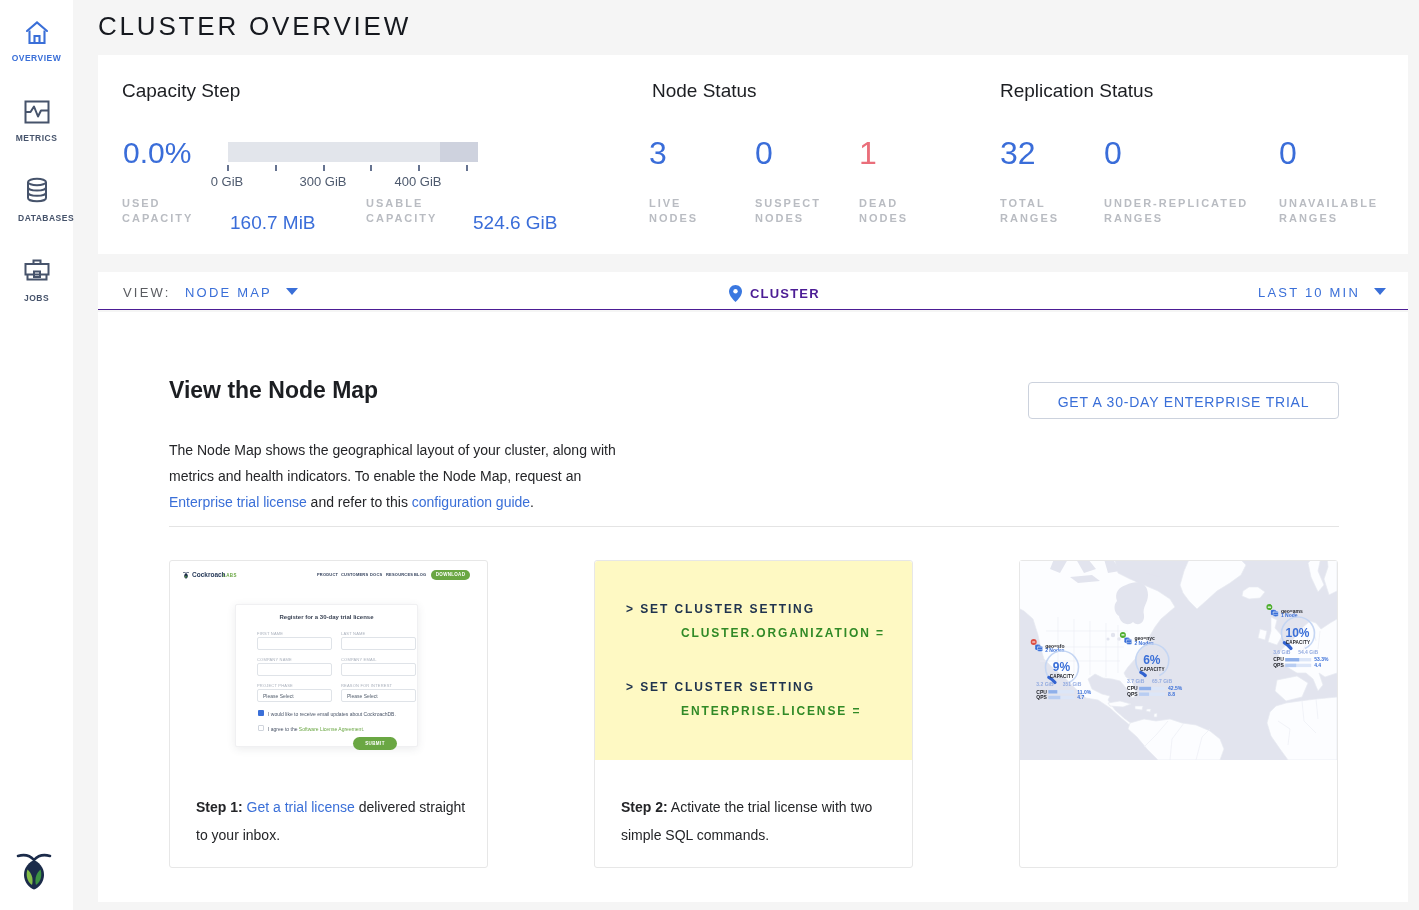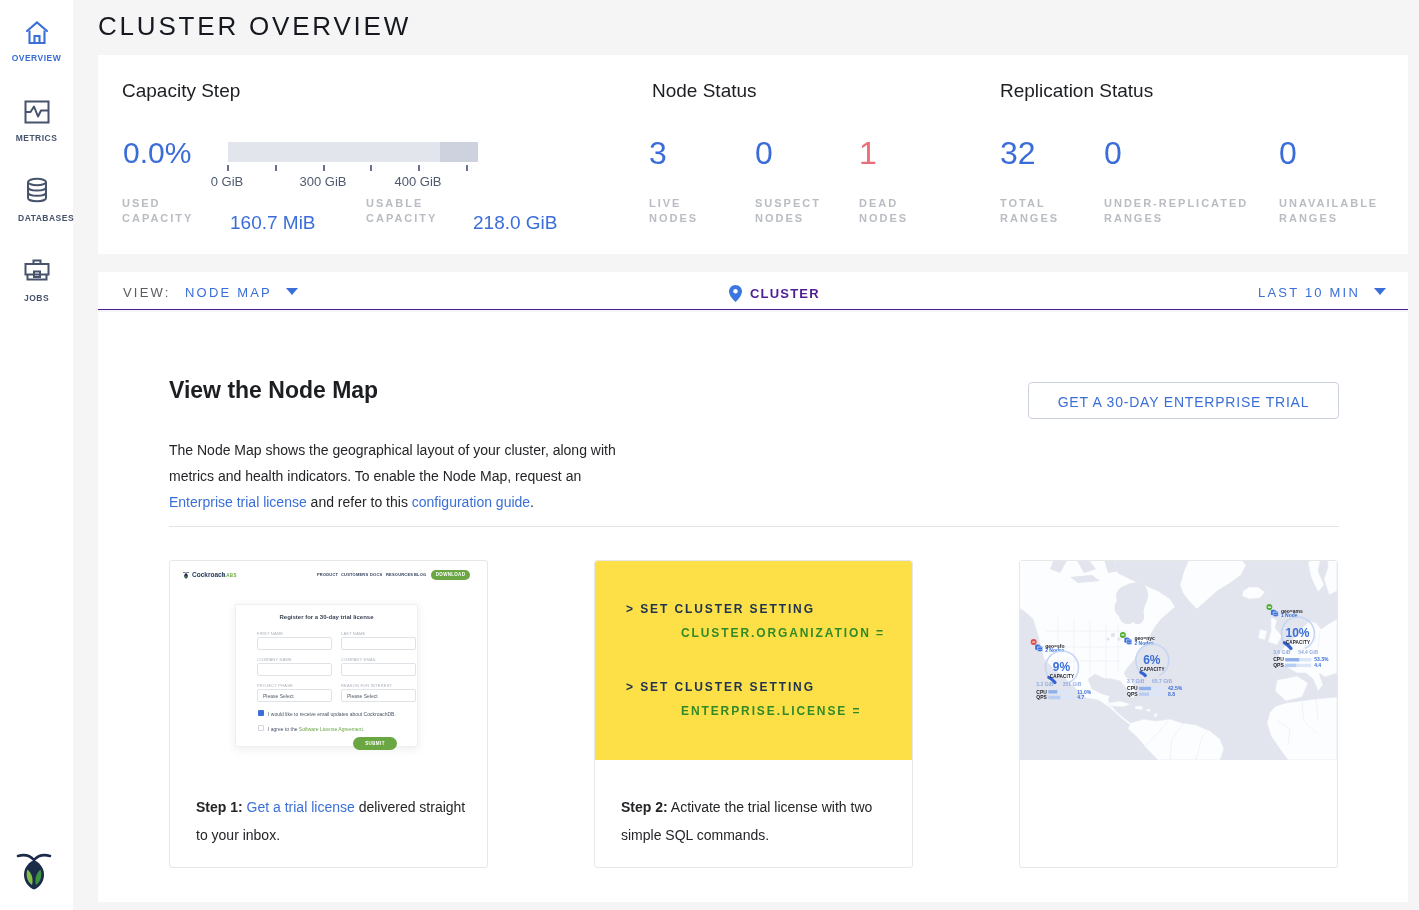--- a/index.html
+++ b/index.html
@@ -61,21 +61,21 @@
 .ms-nav { position:absolute; top:11px; font-size:4px; font-weight:bold; color:#33415c; letter-spacing:0.2px; }
 .ms-lbl { position:absolute; font-size:4px; color:#a9b0bc; letter-spacing:0.2px; }
 .ms-inp { position:absolute; width:75px; height:13px; border:1px solid #dfe3e8; border-radius:2px; background:#fff; }
 .ms-sel { position:absolute; width:75px; height:13px; border:1px solid #dfe3e8; border-radius:2px; background:#fff;
   font-size:5px; color:#55606f; line-height:13px; padding-left:5px; }
 .ms-chktxt { position:absolute; font-size:5px; color:#4a5568; }
 #formcard { position:absolute; left:65px; top:43px; width:183px; height:143px; background:#fff;
   border:1px solid #f0f0f2; border-radius:2px; box-shadow:0 2px 8px rgba(60,64,82,0.10); }
 
 
-#codeblk { position:absolute; left:0; top:0; width:317px; height:199px; background:#fde047;
+#codeblk { position:absolute; left:0; top:0; width:317px; height:199px; background:#fef9c3;
   border-radius:3px 3px 0 0; }
 .codeline { position:absolute; font-size:12px; font-weight:bold; letter-spacing:1.9px;
   color:#20344f; white-space:nowrap; }
 .codeline.green { color:#318a27; }
 </style>
 </head>
 <body>
 
 <div id="sidebar">
   <div class="navitem" style="top:19px;">
@@ -133,21 +133,21 @@
   <div class="tick" style="left:225px;"></div>
   <div class="tick" style="left:272px;"></div>
   <div class="tick" style="left:320px;"></div>
   <div class="tick" style="left:368px;"></div>
   <div class="ticklab" style="left:99px;">0 GiB</div>
   <div class="ticklab" style="left:195px;">300 GiB</div>
   <div class="ticklab" style="left:290px;">400 GiB</div>
   <div class="smlabel" style="left:24px;">USED<br>CAPACITY</div>
   <div class="blueval" style="left:132px;">160.7 MiB</div>
   <div class="smlabel" style="left:268px;">USABLE<br>CAPACITY</div>
-  <div class="blueval" style="left:375px;">218.0 GiB</div>
+  <div class="blueval" style="left:375px;">524.6 GiB</div>
 
   <div class="sec-title" style="left:554px;">Node Status</div>
   <div class="bignum" style="left:551px;">3</div>
   <div class="bignum" style="left:657px;">0</div>
   <div class="bignum dead" style="left:761px;">1</div>
   <div class="smlabel" style="left:551px;">LIVE<br>NODES</div>
   <div class="smlabel" style="left:657px;">SUSPECT<br>NODES</div>
   <div class="smlabel" style="left:761px;">DEAD<br>NODES</div>
 
   <div class="sec-title" style="left:902px;">Replication Status</div>

